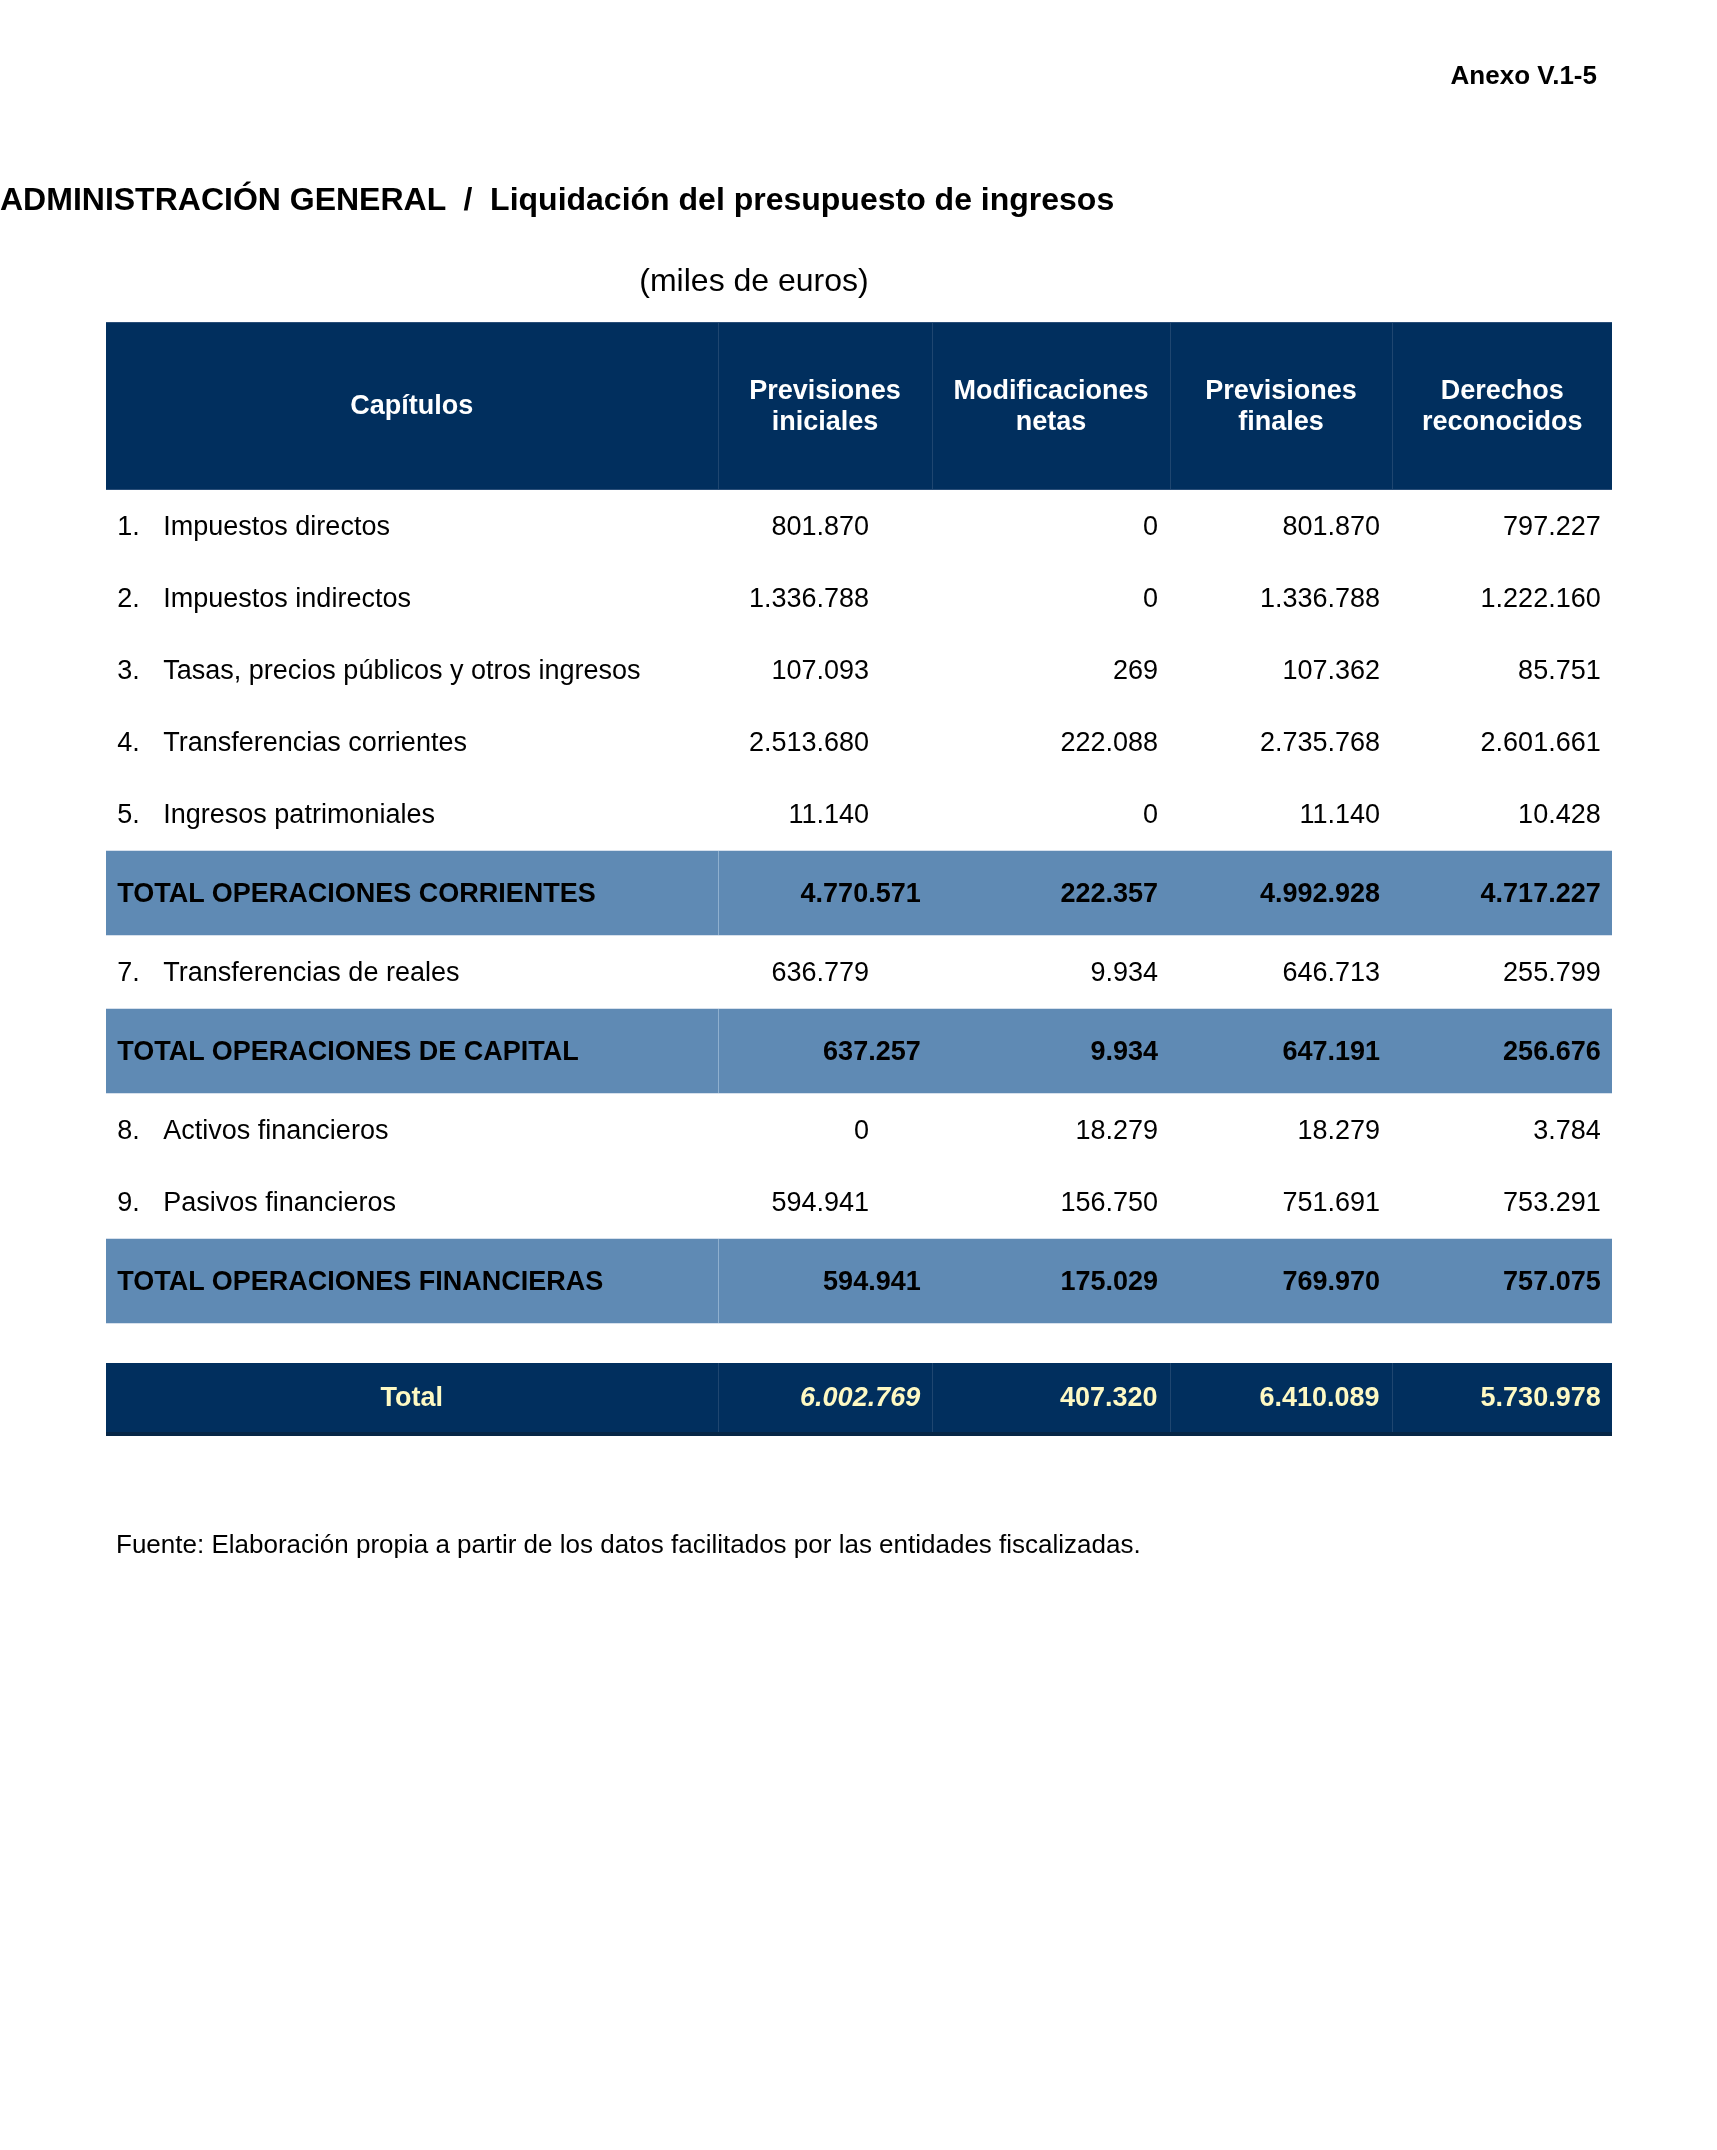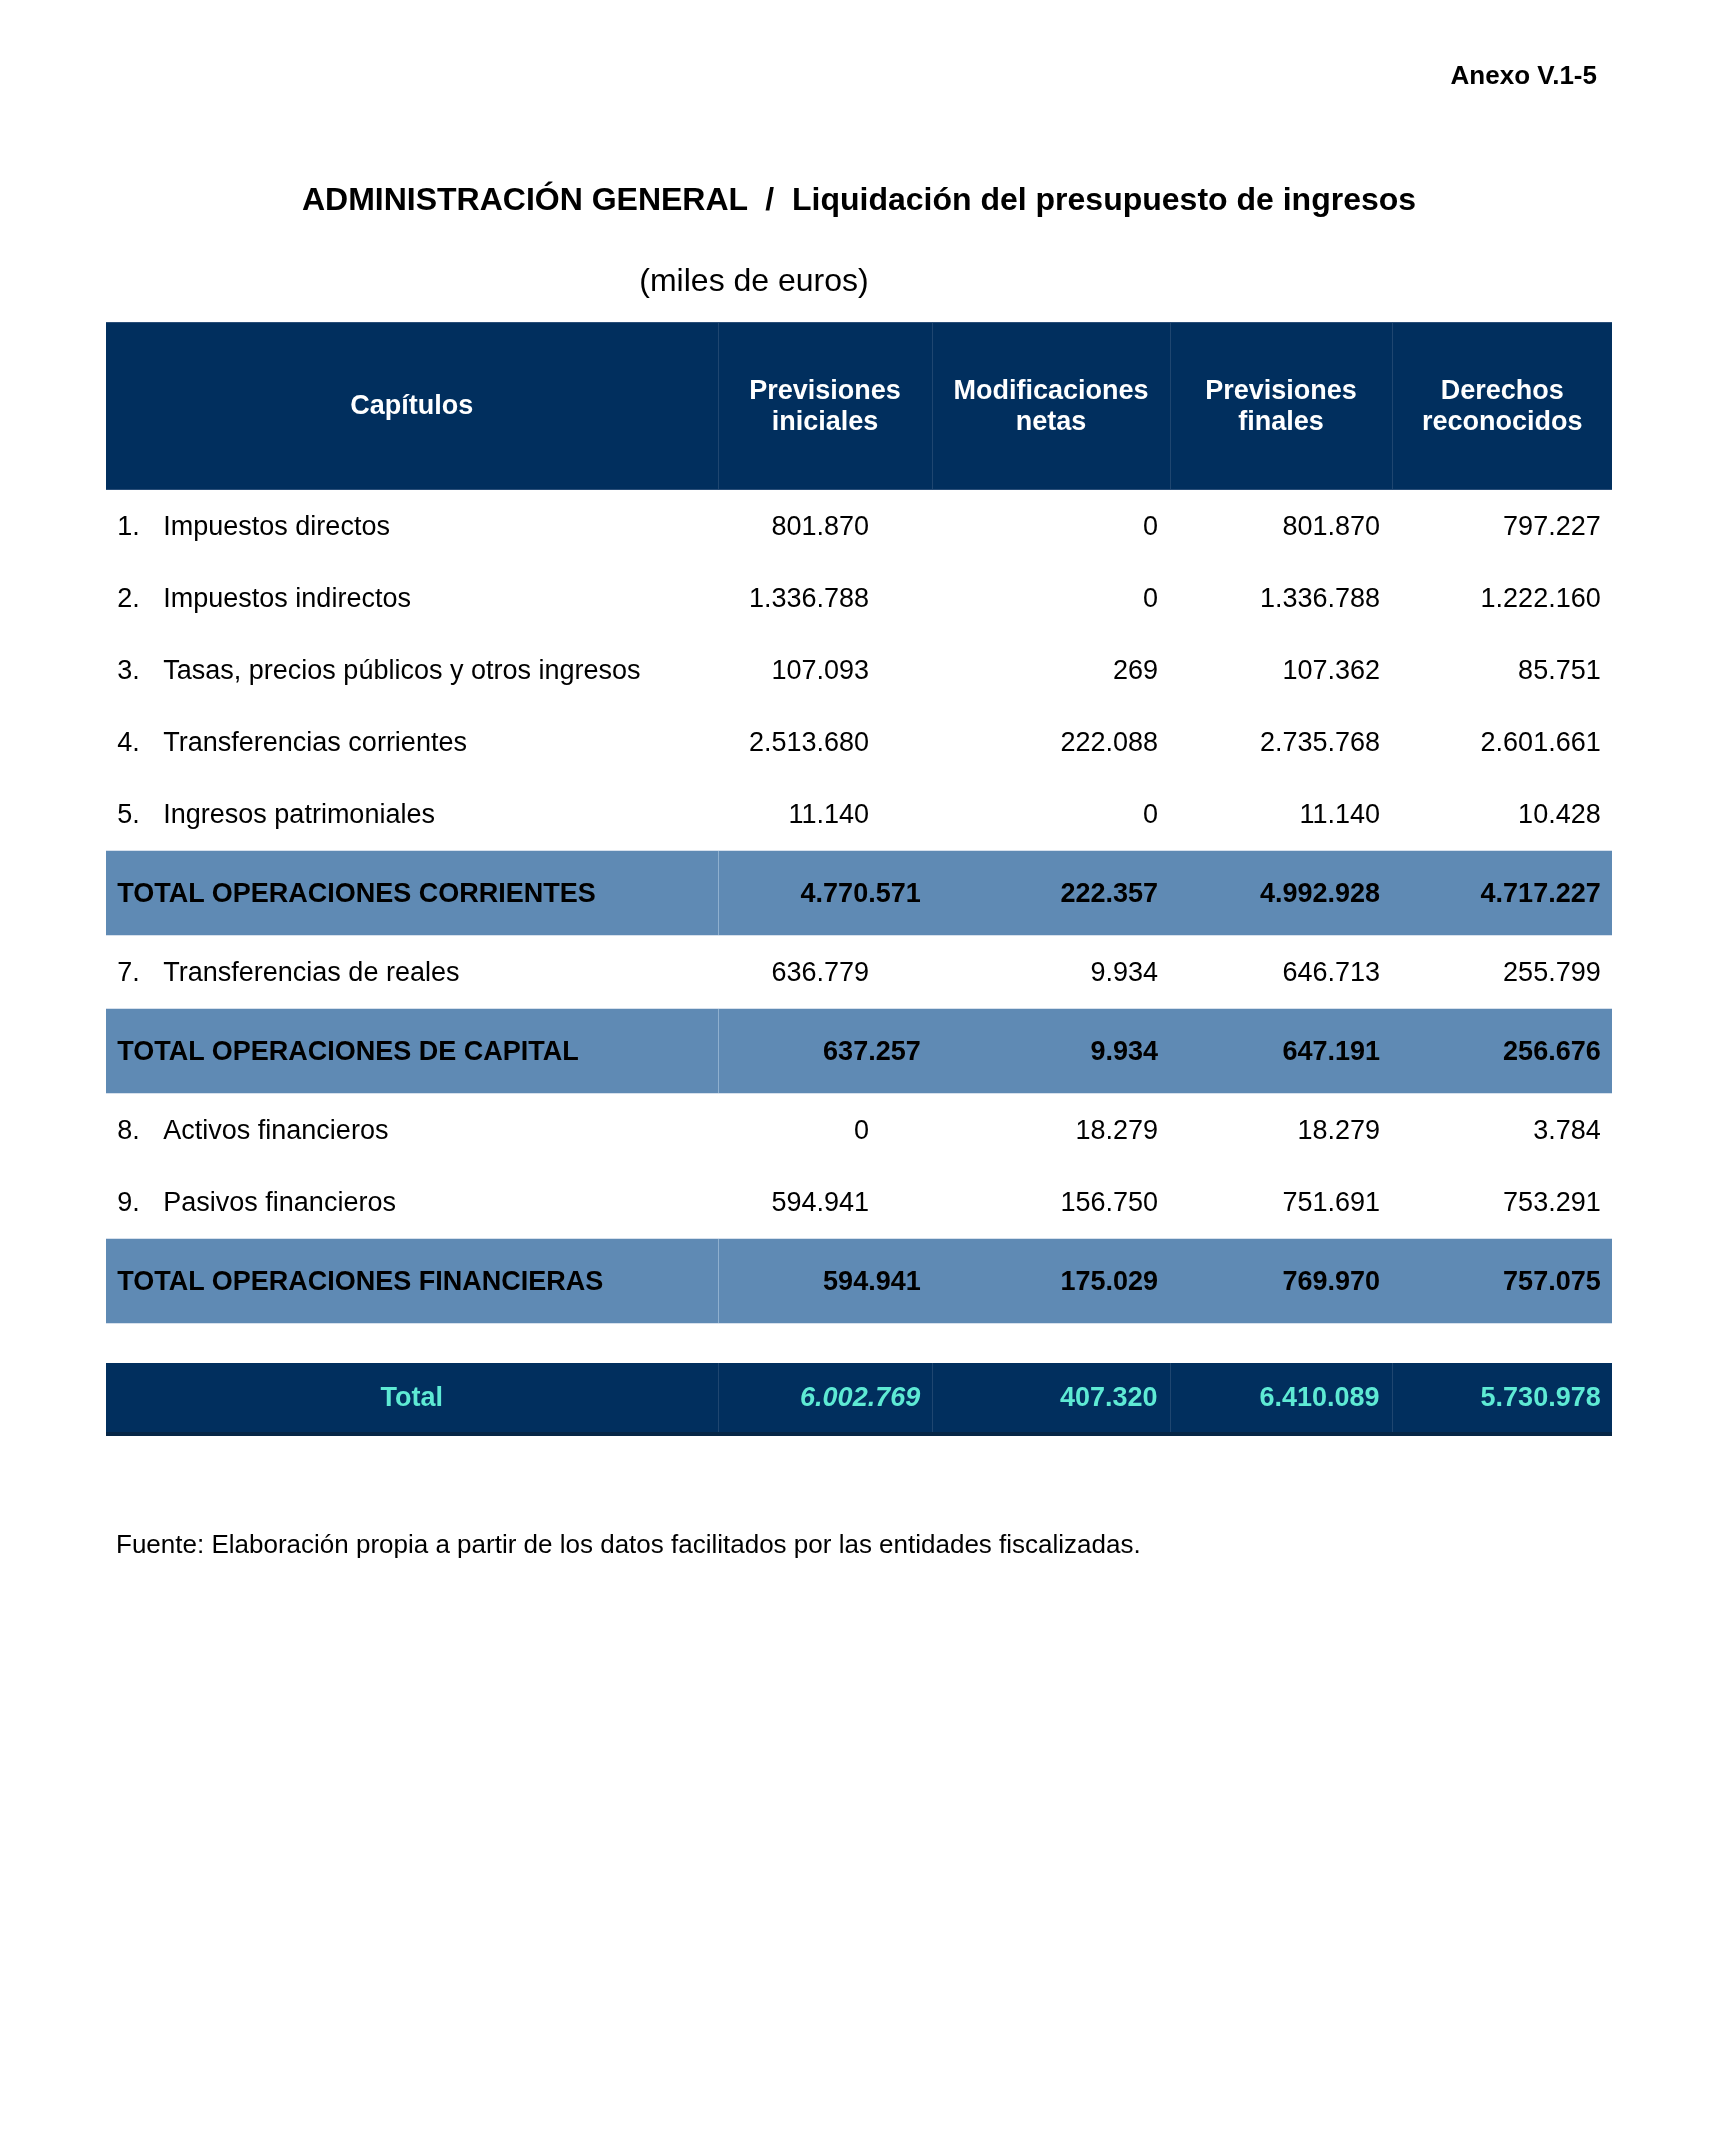--- a/index.html
+++ b/index.html
@@ -1,18 +1,18 @@
 <!DOCTYPE html>
 <html style="font-size:13px"><head>
 <meta charset="utf-8">
 <style>
   html, body { margin: 0; padding: 0; background: #ffffff; }
   body { width: 1718px; height: 2151px; position: relative; font-family: "Liberation Sans", sans-serif; color: #000; }
   .annex { position: absolute; top: 60px; right: 121px; font-size: 26px; font-weight: bold; }
-  .title { position: absolute; top: 181px; left: 0; width: 1718px; text-align: center; font-size: 32px; font-weight: bold; }
+  .title { position: absolute; top: 181px; left: 0; width: 1718px; text-align: left; font-size: 32px; font-weight: bold; }
   .subtitle { position: absolute; top: 262px; left: 0; width: 1508px; text-align: center; font-size: 32px; }
   .tbl { position: absolute; left: 106px; top: 322px; width: 1506px; border-collapse: collapse; table-layout: fixed; }
   .tbl td, .tbl th { padding: 0; font-size: 27px; }
   .col-label { width: 612px; }
   .col-n1 { width: 214px; }
   .col-n2 { width: 238px; }
   .col-n3 { width: 222px; }
   .col-n4 { width: 220px; }
   .hdr th { background: #012f5e; color: #fff; font-weight: bold; height: 166px; text-align: center; line-height: 31.5px; border-top: 1.6px solid #2a4e78; border-bottom: 1.6px solid #2a4e78; }
   .hdr th + th { border-left: 0.8px solid #1f4670; }
@@ -26,21 +26,21 @@
   .row td.num.c4 { padding-right: 11.3px; }
   .sub td { background: #5f8ab4; height: 84px; font-weight: bold; border-top: 1.6px solid #d6e0ec; border-bottom: 1.6px solid #d6e0ec; }
   .sub td.lbl { padding-left: 11.3px; white-space: nowrap; margin-left: 46px; }
   .sub td.c1 { border-left: 0.8px solid #8fb0cf; }
   .sub td.num { text-align: right; }
   .sub td.num.c1 { padding-right: 11.3px; }
   .sub td.num.c2 { padding-right: 12px; }
   .sub td.num.c3 { padding-right: 12px; }
   .sub td.num.c4 { padding-right: 11.3px; }
   .gap td { height: 39px; }
-  .tot td { background: #012f5e; color: #5eead4; font-weight: bold; height: 69px; border-bottom: 4.8px solid #062646; }
+  .tot td { background: #012f5e; color: #fef9c3; font-weight: bold; height: 69px; border-bottom: 4.8px solid #062646; }
   .tot td + td { border-left: 0.8px solid #1f4670; }
   .tot td.lbl { text-align: center; }
   .tot td.num { text-align: right; }
   .tot td.num.c1 { padding-right: 11.3px; font-style: italic; }
   .tot td.num.c2 { padding-right: 12px; }
   .tot td.num.c3 { padding-right: 12px; }
   .tot td.num.c4 { padding-right: 11.3px; }
   .source { position: absolute; top: 1529px; left: 116px; font-size: 26px; }
 </style>
 </head>

